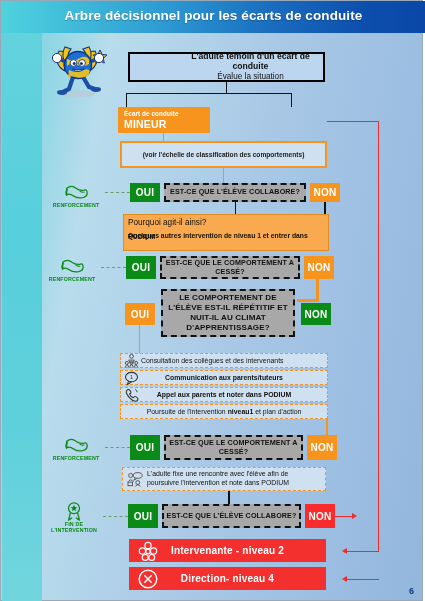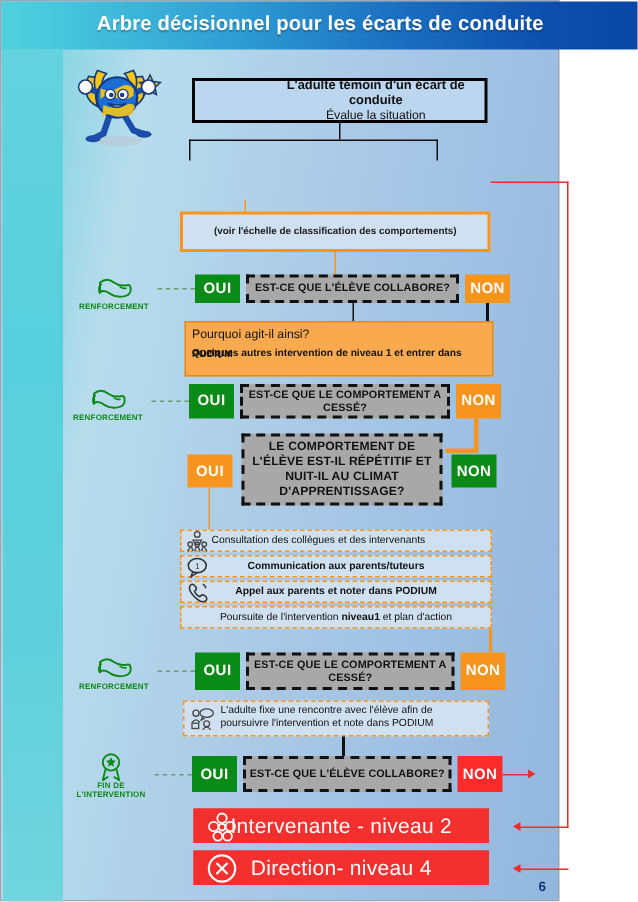--- a/index.html
+++ b/index.html
@@ -3,21 +3,21 @@
 <meta charset="utf-8">
 <style>
   html,body{margin:0;padding:0;}
   body{
     width:425px;height:601px;
     font-family:"Liberation Sans", sans-serif;
     background:#ffffff;
     overflow:hidden;
   }
   #page{
-    position:relative;width:373px;height:601px;
+    position:relative;width:423px;height:601px;
     background:linear-gradient(100deg,#5ad0dd 0%,#7fd4e0 6%,#b8dcec 22%,#a9c8e6 55%,#9dbfe2 78%,#93b6dd 100%);
     box-sizing:border-box;
     border:1px solid #9aa7b4;
   }
   
   #header{
     position:absolute;left:0;top:0;width:425px;height:32px;
     background:linear-gradient(90deg,#4fd2dd 0%,#47c6dc 9%,#2f9ed4 36%,#1b6fc0 62%,#0d4fad 85%,#0a47a6 100%);
   }
   #header .title{
@@ -82,21 +82,21 @@
 
   .b-plain{background:#cfe0f0;border:1px dashed #f7941e;}
   .b-plain .t{font-size:6.9px;color:#111;}
 
   .b-meet{background:#cfe0f0;border:1px dashed #f7941e;
           align-items:flex-start;justify-content:center;text-align:left;padding-left:24px;}
   .b-meet .t{font-size:6.9px;color:#111;line-height:1.3;}
   .b-meet .ico{position:absolute;left:4px;top:50%;transform:translateY(-50%);width:18px;height:16px;}
 
   .b-final{background:#f4302f;border:1px solid #f4302f;color:#fff;}
-  .b-final .t{font-size:14px;font-weight:normal;letter-spacing:.2px;}
+  .b-final .t{font-size:10px;font-weight:bold;letter-spacing:.2px;}
   .b-final .ico{position:absolute;left:6px;top:50%;transform:translateY(-50%);width:24px;height:24px;}
 
   
   .side{position:absolute;width:58px;text-align:center;}
   .side .lbl{font-size:5.3px;font-weight:bold;color:#0a8a16;letter-spacing:.15px;line-height:1.2;margin-top:0px;}
   .side .ic{width:26px;height:20px;margin:0 auto;display:block;}
 
   
   .ln{position:absolute;background:#111;}
   .ln-o{position:absolute;background:#f7941e;}
@@ -153,20 +153,24 @@
   <div class="box b-top" style="left:127px;top:51px;width:197px;height:30px;">
     <div class="l1">L'adulte témoin d'un écart de conduite</div>
     <div class="l2">Évalue la situation</div>
   </div>
 
   <div class="ln" style="left:225px;top:81px;width:1.4px;height:11px;"></div>
   <div class="ln" style="left:125px;top:92px;width:166px;height:1.4px;"></div>
   <div class="ln" style="left:125px;top:92px;width:1.4px;height:14px;"></div>
   <div class="ln" style="left:290px;top:92px;width:1.4px;height:14px;"></div>
 
+  <div class="box b-orange-solid" style="left:117px;top:106px;width:92px;height:26px;">
+    <div class="l1">Écart de conduite</div>
+    <div class="l2">MINEUR</div>
+  </div>
 
 
   <div class="ln-r" style="left:326px;top:120px;width:52px;height:1.3px;"></div>
   <div class="ln-r" style="left:377px;top:120px;width:1.3px;height:431px;"></div>
   <div class="ln-r" style="left:345px;top:550px;width:33px;height:1.3px;"></div>
   <div class="ln-r" style="left:345px;top:578px;width:33px;height:1.3px;"></div>
   <div style="position:absolute;left:341px;top:546.5px;width:0;height:0;border-top:3.2px solid transparent;border-bottom:3.2px solid transparent;border-right:5px solid #f12a2a;"></div>
   <div style="position:absolute;left:341px;top:574.5px;width:0;height:0;border-top:3.2px solid transparent;border-bottom:3.2px solid transparent;border-right:5px solid #f12a2a;"></div>
 
   <div class="ln-o" style="left:162px;top:132px;width:1.4px;height:8px;"></div>

